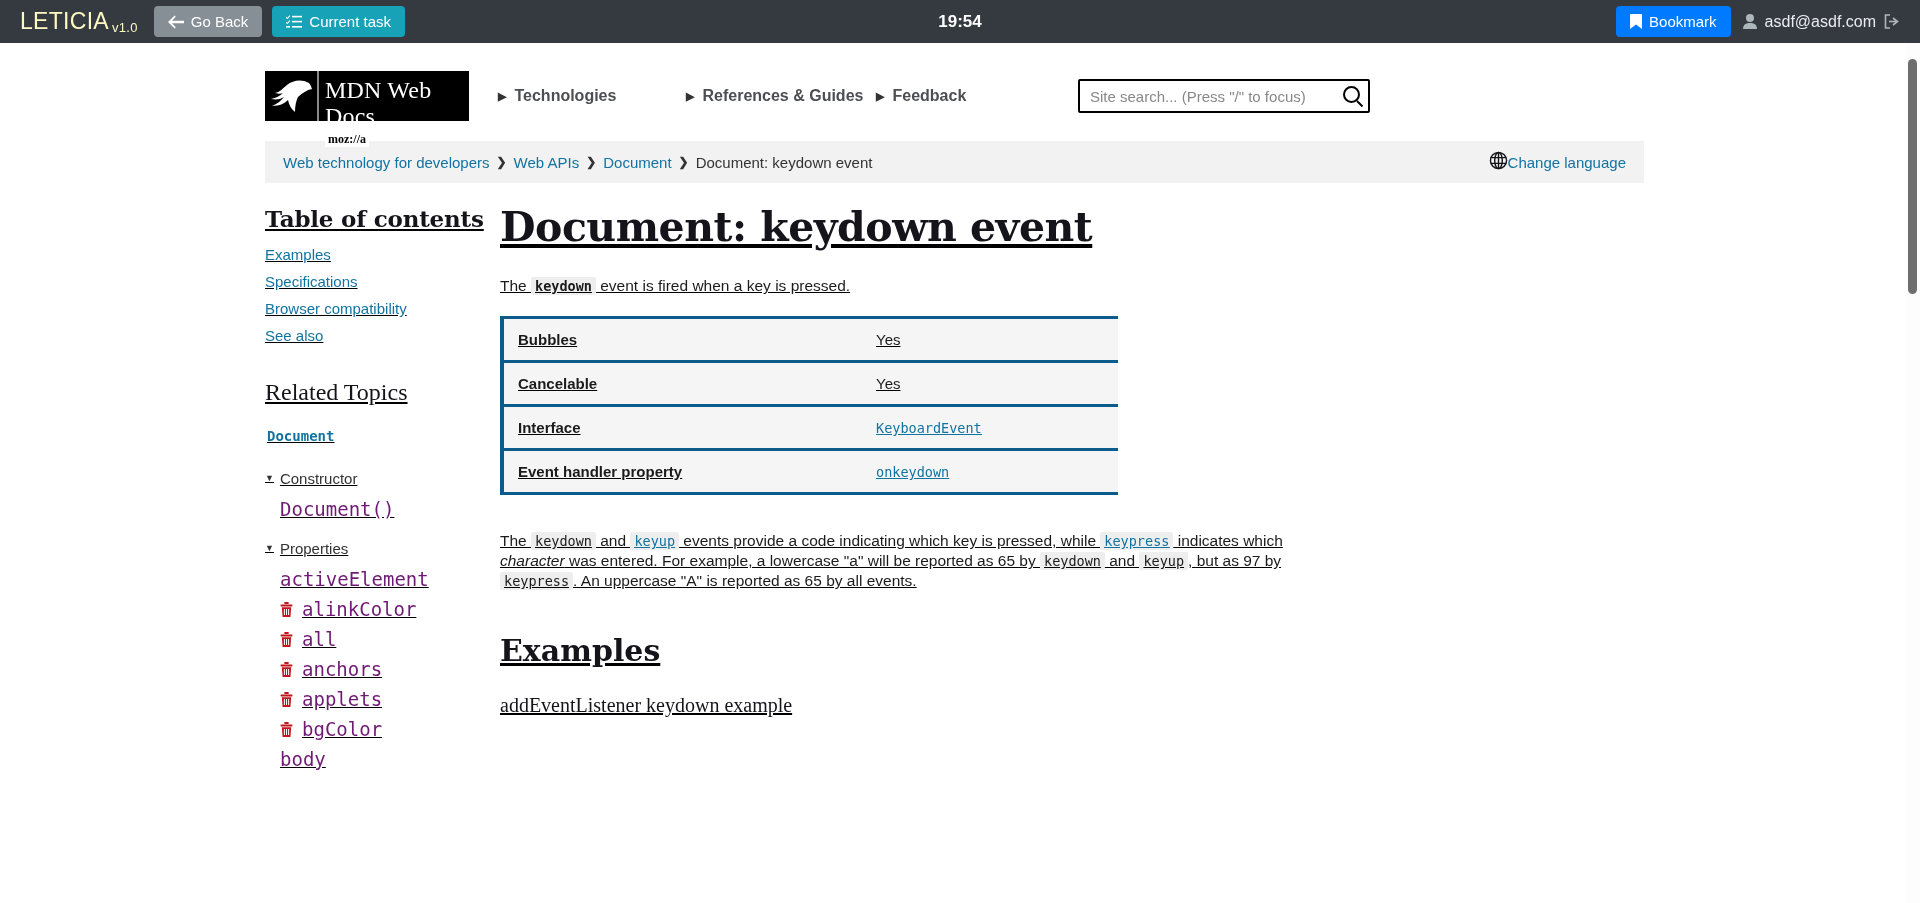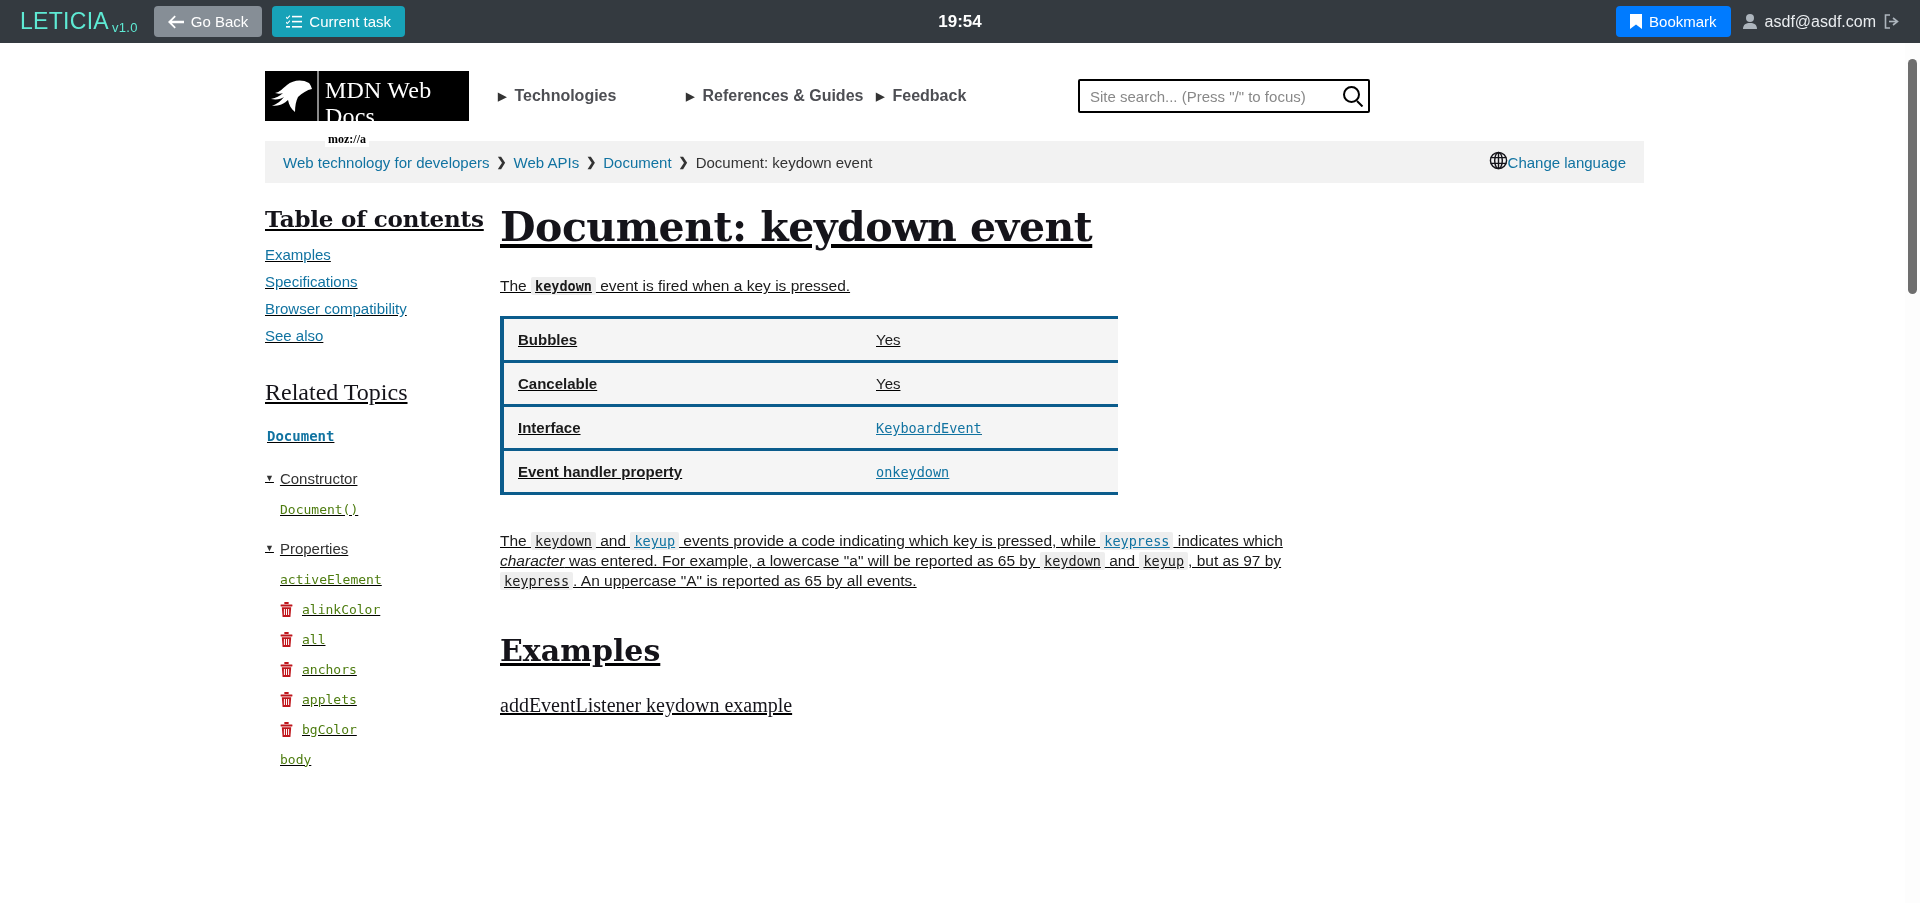--- a/index.html
+++ b/index.html
@@ -19,21 +19,21 @@
     background: #343a40;
     display: flex;
     align-items: center;
     padding: 0 12px;
     color: #ffffff;
     font-size: 16px;
   }
   .brand {
     font-size: 23px;
     letter-spacing: .3px;
-    color: #5eead4;
+    color: #fef9c3;
     padding: 0 6px 0 8px;
     white-space: nowrap;
   }
   .brand .ver {
     font-size: 13px;
     vertical-align: baseline;
     position: relative;
     top: 3px;
     margin-left: 3px;
   }
@@ -286,22 +286,22 @@
   .api-list { list-style: none; margin: 0 0 22px 0; padding: 0 0 0 15px; }
   .api-list li {
     display: flex;
     align-items: center;
     gap: 9px;
     margin-bottom: 12px;
     height: 18px;
   }
   .api-list a {
     font-family: "DejaVu Sans Mono", monospace;
-    font-size: 13px;
-    color: #4d7c0f;
+    font-size: 19px;
+    color: #701a75;
     text-decoration: none;
     cursor: pointer;
     white-space: nowrap;
   }
   .trash { flex: 0 0 13px; line-height: 0; cursor: pointer; }
 
   
   h1.doc-title {
     font-family: "DejaVu Serif", serif;
     font-weight: bold;

